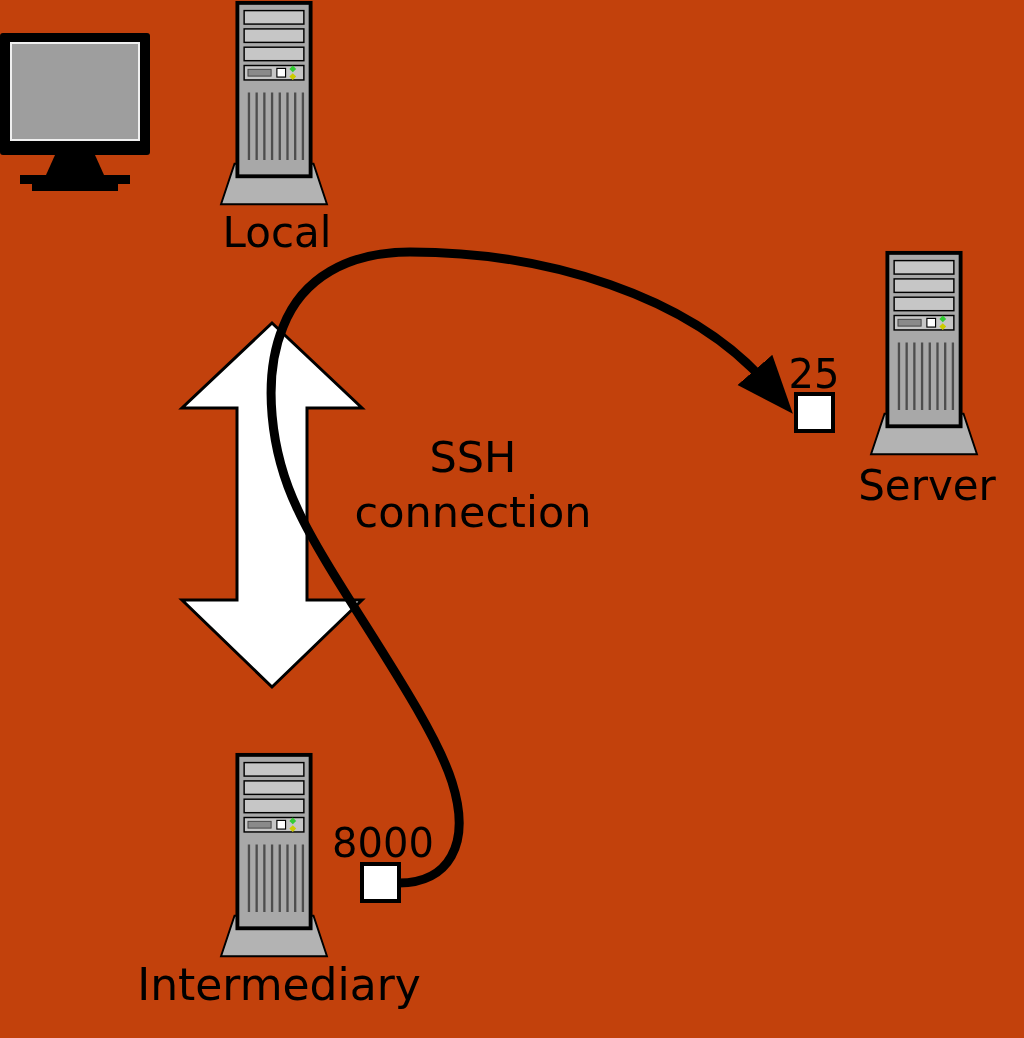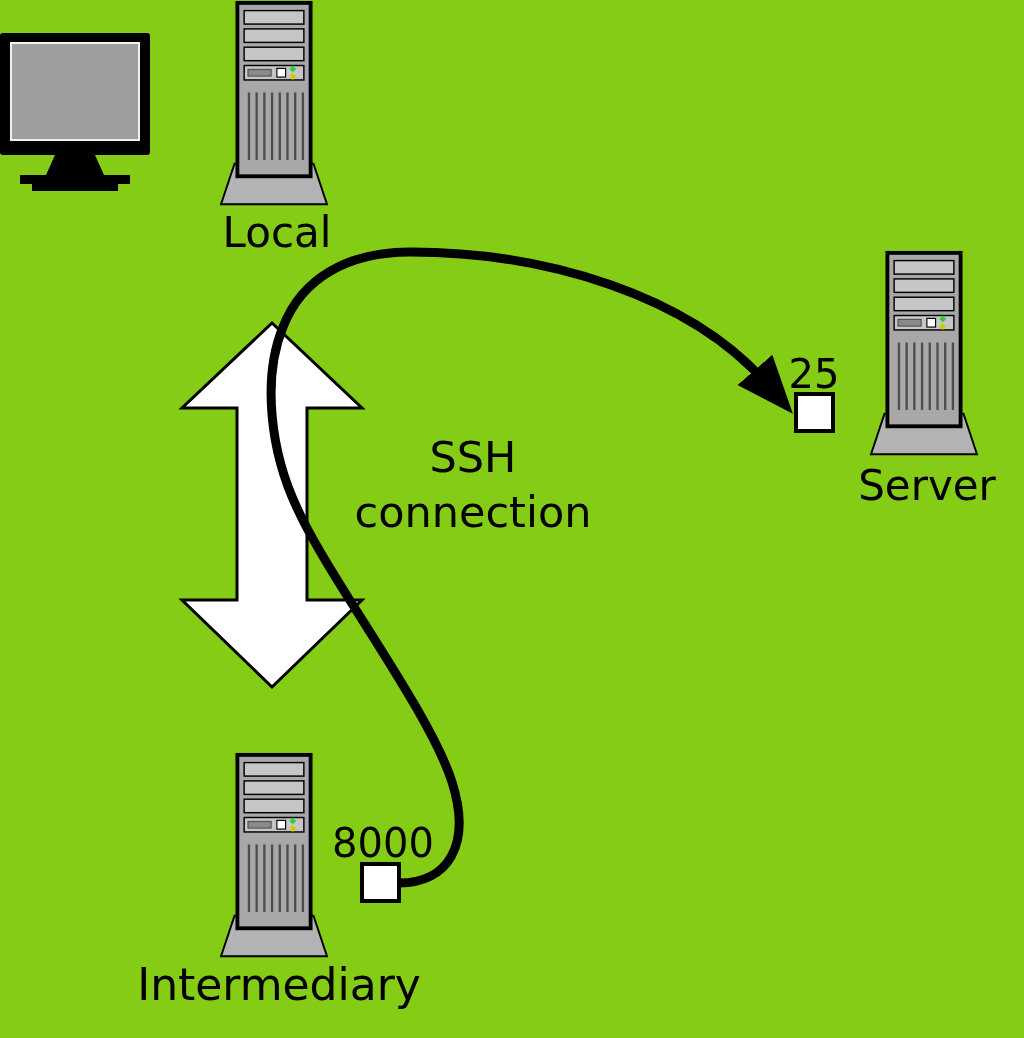--- a/index.html
+++ b/index.html
@@ -4,21 +4,21 @@
 <style>
   html, body {
     margin: 0;
     padding: 0;
     background: #ffffff;
   }
   .canvas {
     position: relative;
     width: 1024px;
     height: 1038px;
-    background: #84cc16;
+    background: #c2410c;
     overflow: hidden;
     font-family: "DejaVu Sans", sans-serif;
   }
   svg text {
     font-family: "DejaVu Sans", sans-serif;
     fill: #000000;
   }
   .node-label   { font-size: 42px; }
   .node-label-lg{ font-size: 44px; }
   .port-label   { font-size: 40px; }

